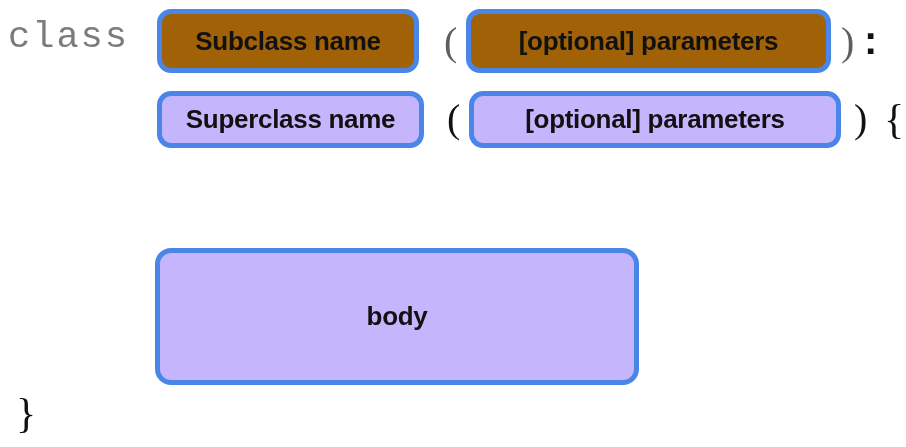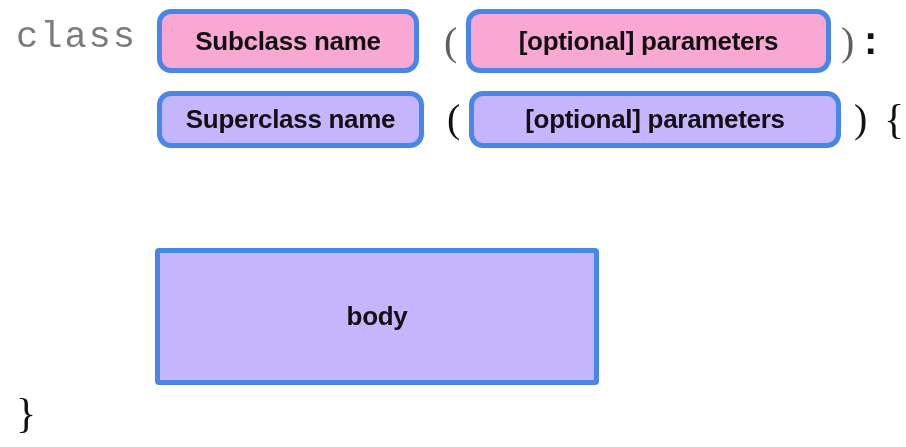--- a/index.html
+++ b/index.html
@@ -18,21 +18,21 @@
     overflow: hidden;
   }
 
   
   .tok {
     position: absolute;
     line-height: 1;
     white-space: nowrap;
   }
   .kw-class {
-    left: 16px;
+    left: 8px;
     top: 19px;
     font-family: "Liberation Mono", "DejaVu Sans Mono", monospace;
     font-size: 37px;
     letter-spacing: 2px;
     color: #7b7b7b;
   }
   .paren {
     font-family: "Liberation Serif", "DejaVu Serif", serif;
     font-size: 40px;
     color: #5e5e5e;
@@ -71,28 +71,28 @@
     display: flex;
     align-items: center;
     justify-content: center;
     color: #111111;
     font-family: "Liberation Sans", sans-serif;
     font-weight: 700;
     font-size: 26px;
     letter-spacing: -0.3px;
   }
   .node.green {
-    background: #f9a8d4;
+    background: #a16207;
   }
 
   .node-subclass   { left: 157px; top: 9px;   width: 262px; height: 64px; }
   .node-params1    { left: 466px; top: 9px;   width: 365px; height: 64px; }
   .node-superclass { left: 157px; top: 91px;  width: 267px; height: 57px; }
   .node-params2    { left: 469px; top: 91px;  width: 372px; height: 57px; }
-  .node-body       { left: 155px; top: 248px; width: 444px; height: 137px; border-radius: 4px; }
+  .node-body       { left: 155px; top: 248px; width: 484px; height: 137px; border-radius: 16px; }
 
   .node-label {
     display: block;
   }
 </style>
 </head>
 <body>
 
 <div id="canvas">
 

